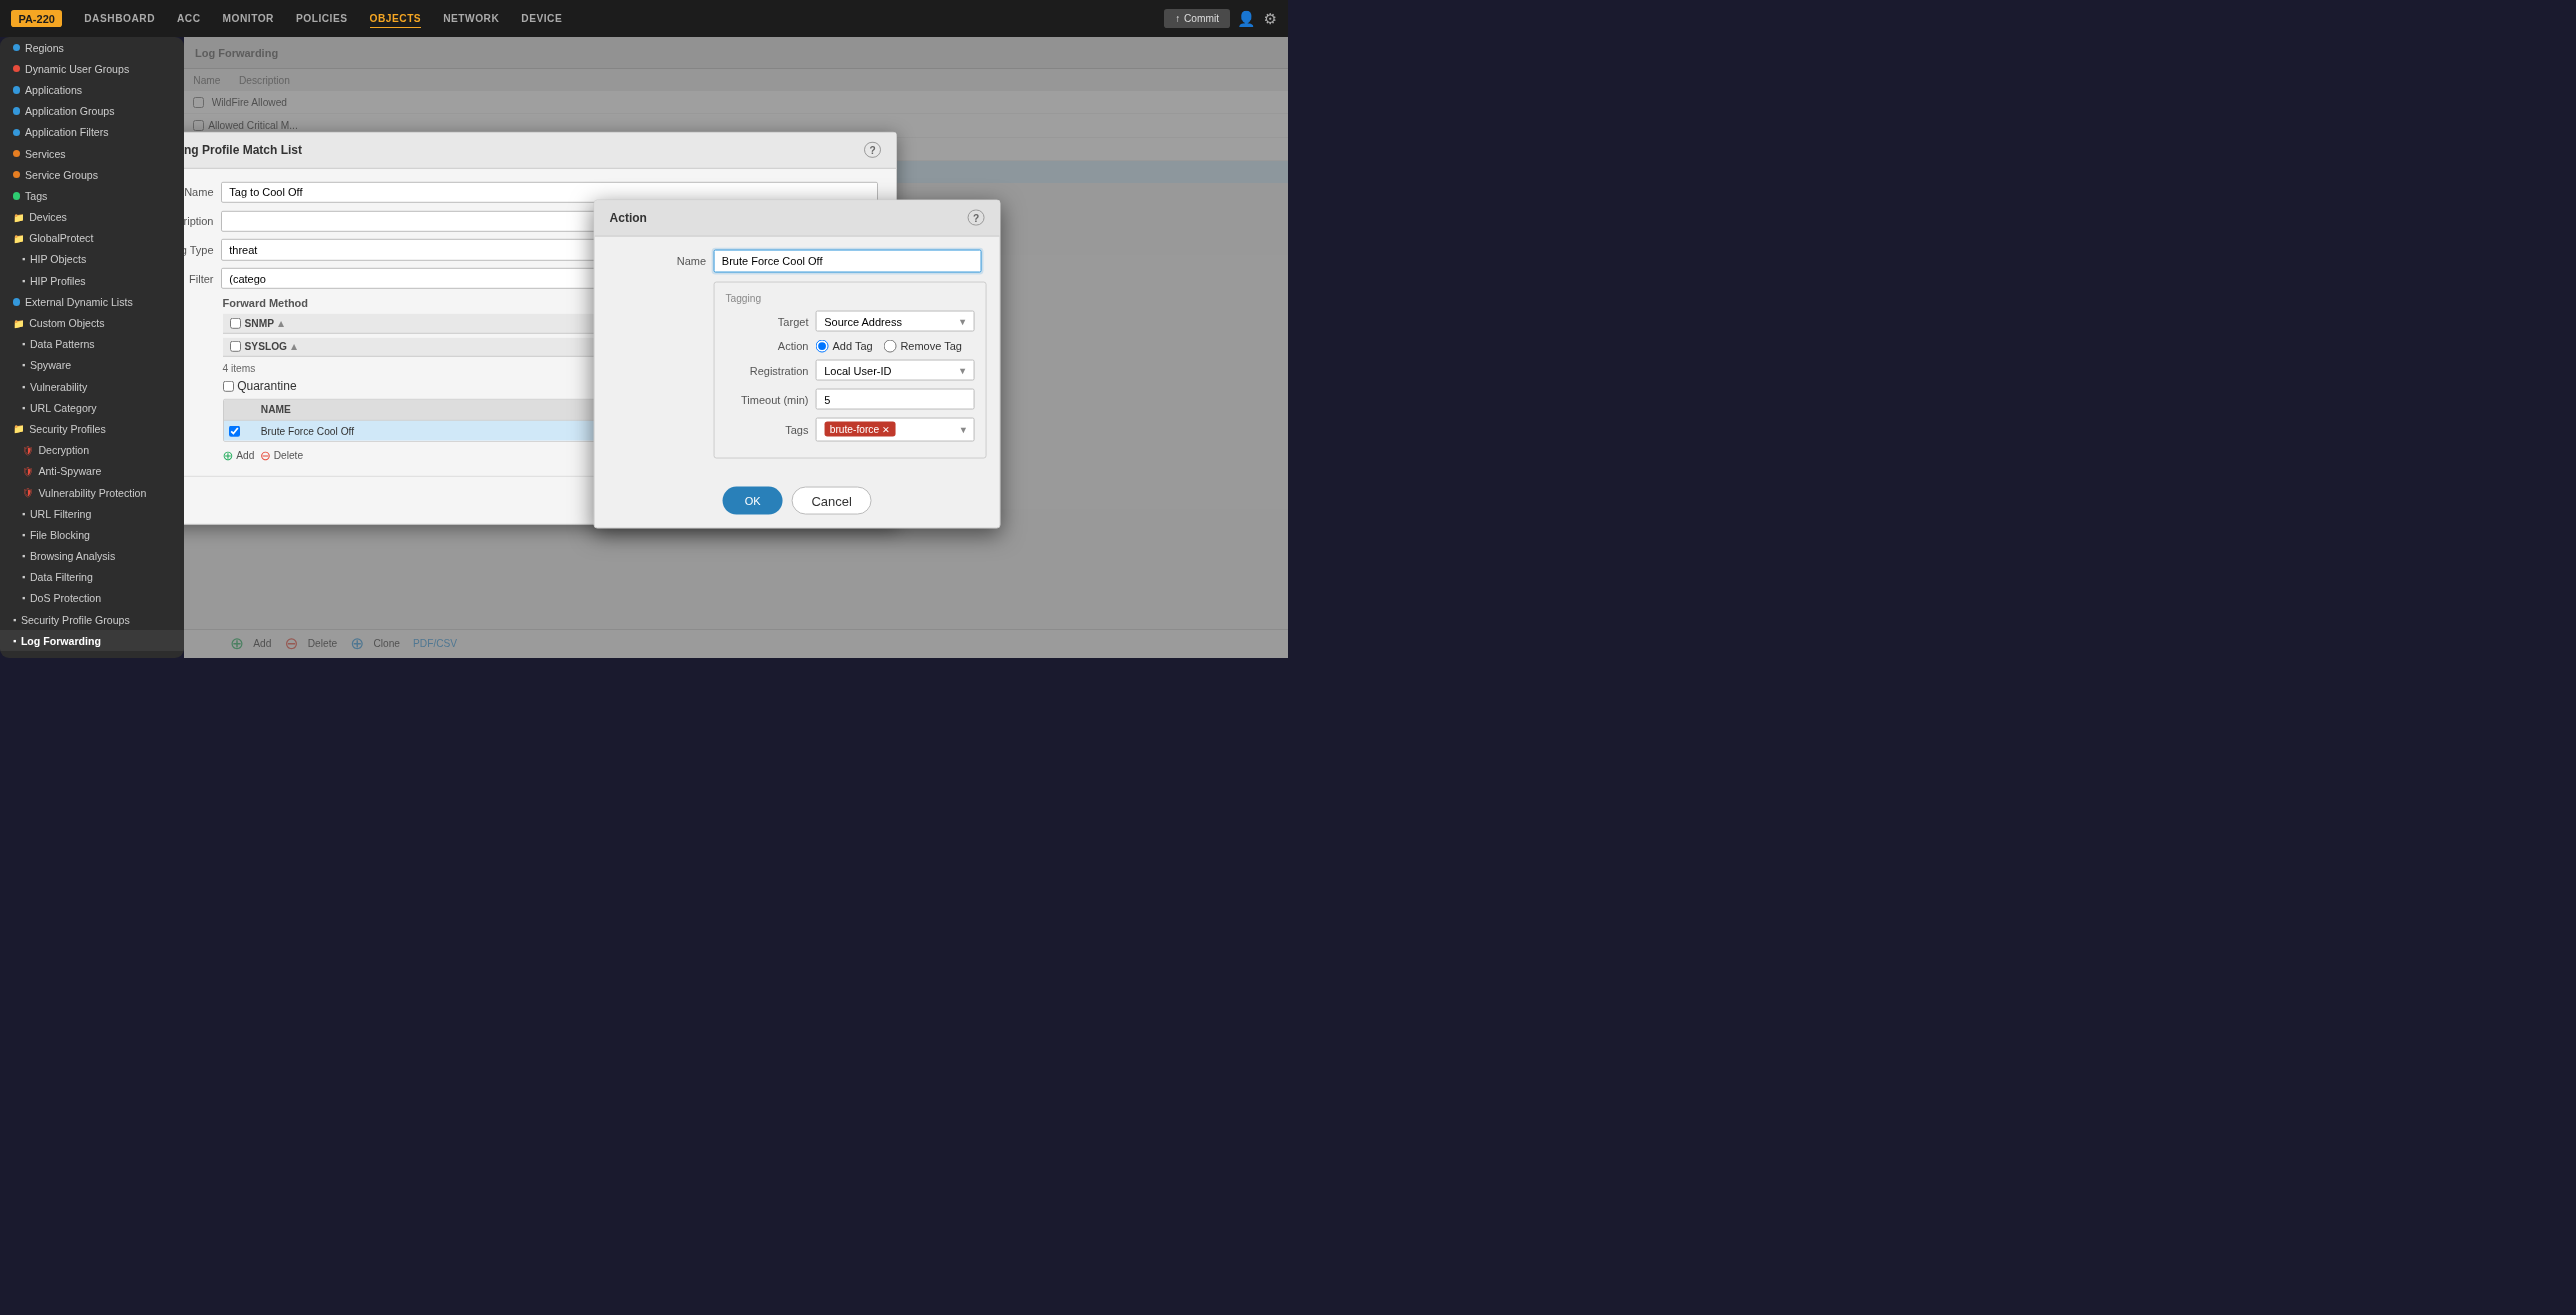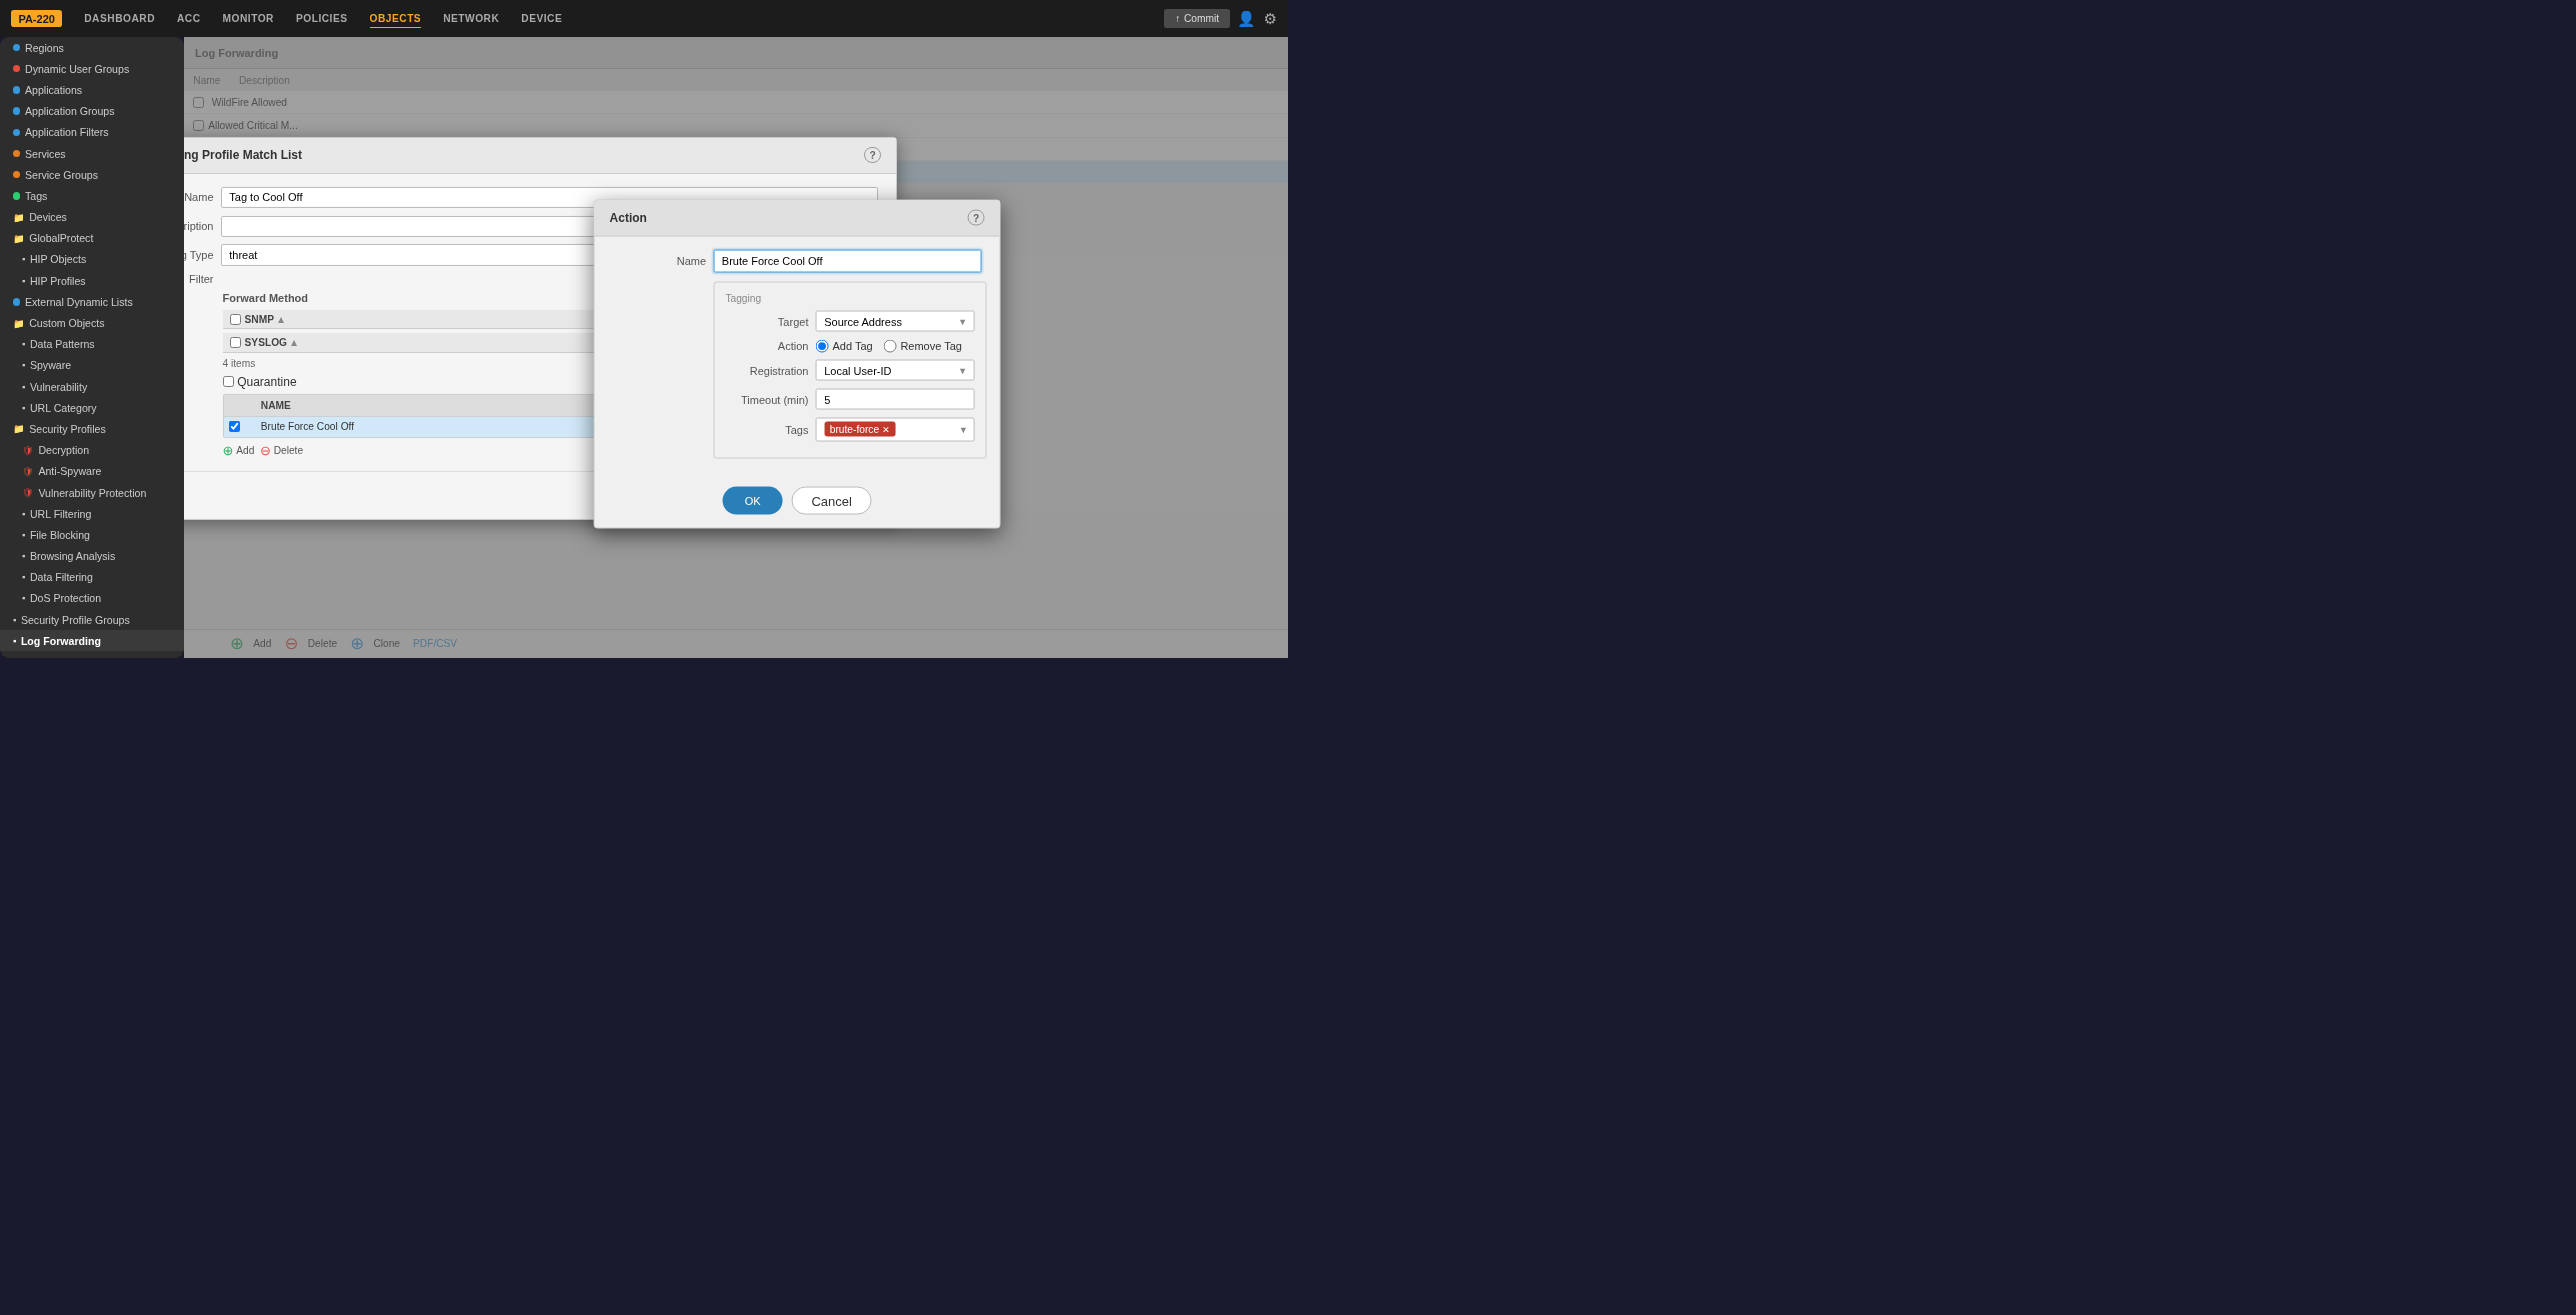--- a/index.html
+++ b/index.html
@@ -674,20 +674,26 @@
           <div class="select-wrapper">
             <select>
               <option>threat</option>
             </select>
             <span class="select-arrow">▼</span>
           </div>
         </div>
 
         <div class="form-row">
           <span class="form-label">Filter</span>
+          <div class="select-wrapper">
+            <select>
+              <option>(catego</option>
+            </select>
+            <span class="select-arrow">▼</span>
+          </div>
         </div>
 
         <div class="fwd-section">
           <div class="fwd-label">Forward Method</div>
 
           <div style="margin-left:111px;margin-bottom:3.7px">
             <div class="accordion-row">
               <input type="checkbox" style="width: 11px; height: 11px; margin-right: 3.7px;">
               <span>SNMP</span>
               <span style="margin-left:1.9px;color:#888">▲</span>

